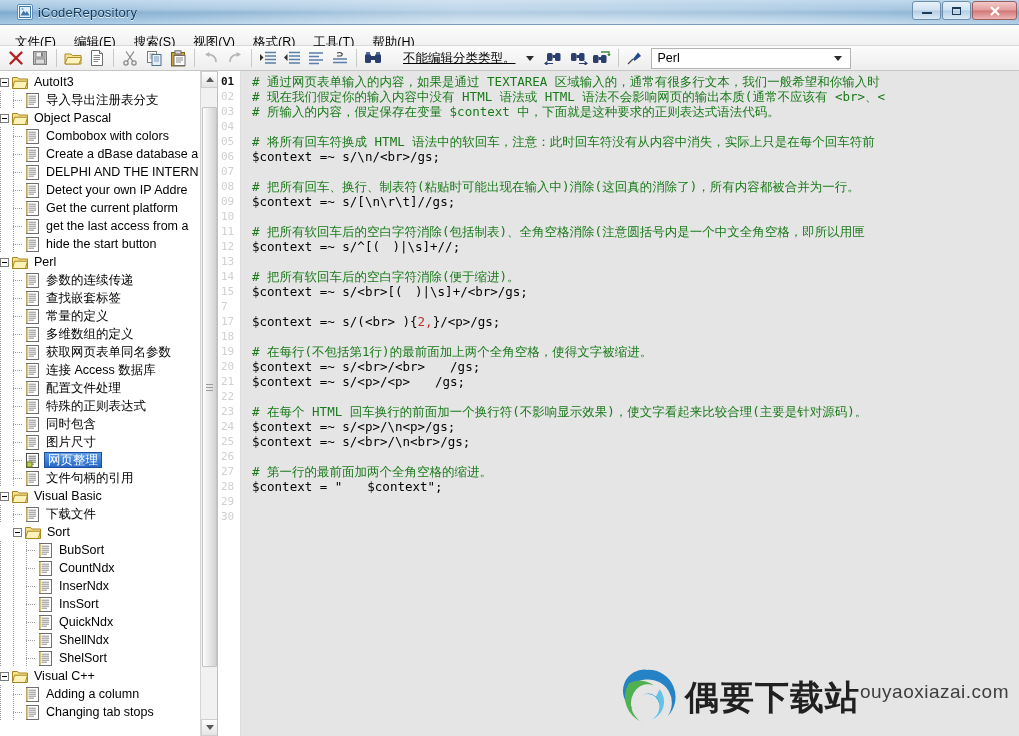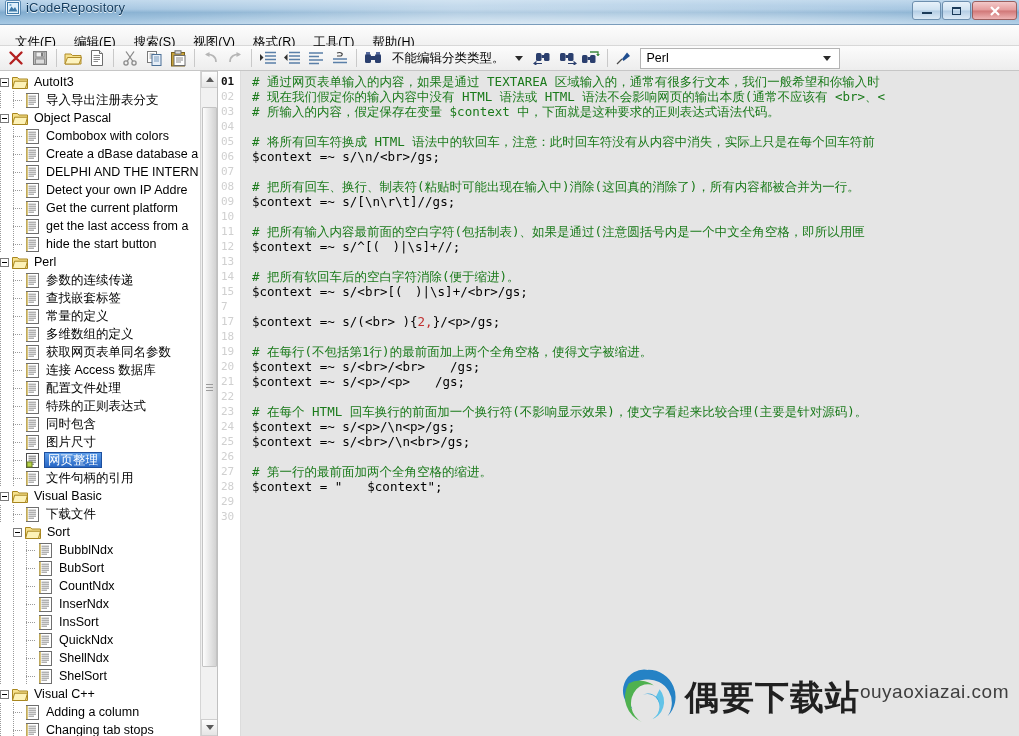--- a/index.html
+++ b/index.html
@@ -17,22 +17,23 @@
     width: 1019px; height: 736px;
     overflow: hidden;
     background: #f0f0f0;
   }
 
   
   .titlebar {
     position: absolute; left: 0; top: 0; width: 1019px; height: 25px;
     background: linear-gradient(to bottom, #b9d4ea 0%, #9cc0de 38%, #79a7cc 52%, #a3c7e3 100%);
     border-bottom: 1px solid #7a9cbb;
-    display: flex; align-items: flex-start;
+    display: flex; align-items: center;
     overflow: hidden;
+    padding-left: 12px;
   }
   .titlebar::before {
     content: ""; position: absolute; left: 0; top: 0; right: 0; bottom: 0;
     background:
       radial-gradient(ellipse at 62% 120%, rgba(255,255,255,.55), rgba(255,255,255,0) 60%),
       linear-gradient(to right, rgba(255,255,255,.05), rgba(255,255,255,.35) 45%, rgba(255,255,255,.05));
     pointer-events: none;
   }
   .app-icon {
     width: 16px; height: 16px; margin-left: 5px; margin-right: 5px;
@@ -95,21 +96,22 @@
     border: 1px solid transparent; border-radius: 2px;
     flex: 0 0 auto;
   }
   .tb-sep { width: 1px; height: 18px; background: #c9c9c9; margin: 0 4px; flex: 0 0 auto; }
 
   .tb-label {
     font-size: 12.5px; color: #000; margin-left: 4px; white-space: nowrap;
   }
   .tb-dropdown {
     display: flex; align-items: center; height: 21px;
-    margin-left: 3px;
+    margin-left: 14px;
+    text-decoration: underline;
   }
   .tb-caret {
     width: 0; height: 0; margin: 0 8px 0 10px;
     border-left: 4px solid transparent; border-right: 4px solid transparent;
     border-top: 5px solid #2a2a2a;
   }
   .lang-combo {
     display: flex; align-items: center; height: 21px; width: 200px;
     border: 1px solid #b4b4b4; background: #ffffff; margin-left: 4px;
   }
@@ -761,33 +763,20 @@
             <div class="node">
               <span class="spacer"></span>
               <span class="expander"></span>
               <span class="folder-ico">
                 <svg width="16" height="13" viewBox="0 0 16 13">
                   <path d="M0.5 1.5 L5.5 1.5 L6.8 3 L15.5 3 L15.5 12.5 L0.5 12.5 Z" fill="#f6e18c" stroke="#a8861f"></path>
                   <path d="M0.5 12.5 L2.6 5.2 L15.5 5.2 L13.4 12.5 Z" fill="#fdf2b8" stroke="#a8861f"></path>
                 </svg>
               </span>
               <span class="node-label">Sort</span>
-            </div>
-            <div class="node">
-              <span class="vline"></span>
-              <span class="vline"></span>
-              <span class="dotstub"></span>
-              <span class="doc-ico">
-                <svg width="13" height="15" viewBox="0 0 13 15">
-                  <rect x="0.5" y="0.5" width="12" height="14" fill="#ffffff" stroke="#6e6e6e"></rect>
-                  <path d="M2.5 3.2 H10 M2.5 5.2 H10 M2.5 7.2 H10 M2.5 9.2 H10 M2.5 11.2 H8" stroke="#8f8f8f"></path>
-                  <path d="M1 1 L1 14" stroke="#d2b85a" stroke-width="1.6"></path>
-                </svg>
-              </span>
-              <span class="node-label">BubblNdx</span>
             </div>
             <div class="node">
               <span class="vline"></span>
               <span class="vline"></span>
               <span class="dotstub"></span>
               <span class="doc-ico">
                 <svg width="13" height="15" viewBox="0 0 13 15">
                   <rect x="0.5" y="0.5" width="12" height="14" fill="#ffffff" stroke="#6e6e6e"></rect>
                   <path d="M2.5 3.2 H10 M2.5 5.2 H10 M2.5 7.2 H10 M2.5 9.2 H10 M2.5 11.2 H8" stroke="#8f8f8f"></path>
                   <path d="M1 1 L1 14" stroke="#d2b85a" stroke-width="1.6"></path>
@@ -960,21 +949,21 @@
           <div class="cl cm"># 通过网页表单输入的内容，如果是通过 TEXTAREA 区域输入的，通常有很多行文本，我们一般希望和你输入时</div>
           <div class="cl cm"># 现在我们假定你的输入内容中没有 HTML 语法或 HTML 语法不会影响网页的输出本质(通常不应该有 &lt;br&gt;、&lt;</div>
           <div class="cl cm"># 所输入的内容，假定保存在变量 $context 中，下面就是这种要求的正则表达式语法代码。</div>
           <div class="cl"></div>
           <div class="cl cm"># 将所有回车符换成 HTML 语法中的软回车，注意：此时回车符没有从内容中消失，实际上只是在每个回车符前</div>
           <div class="cl">$context =~ s/\n/&lt;br&gt;/gs;</div>
           <div class="cl"></div>
           <div class="cl cm"># 把所有回车、换行、制表符(粘贴时可能出现在输入中)消除(这回真的消除了)，所有内容都被合并为一行。</div>
           <div class="cl">$context =~ s/[\n\r\t]//gs;</div>
           <div class="cl"></div>
-          <div class="cl cm"># 把所有输入内容最前面的空白字符(包括制表)、如果是通过(注意圆括号内是一个中文全角空格，即所以用匣</div>
+          <div class="cl cm"># 把所有软回车后的空白字符消除(包括制表)、全角空格消除(注意圆括号内是一个中文全角空格，即所以用匣</div>
           <div class="cl">$context =~ s/^[(　)|\s]+//;</div>
           <div class="cl"></div>
           <div class="cl cm"># 把所有软回车后的空白字符消除(便于缩进)。</div>
           <div class="cl">$context =~ s/&lt;br&gt;[(　)|\s]+/&lt;br&gt;/gs;</div>
           <div class="cl"></div>
           <div class="cl">$context =~ s/(&lt;br&gt; ){<span class="num">2,</span>}/&lt;p&gt;/gs;</div>
           <div class="cl"></div>
           <div class="cl cm"># 在每行(不包括第1行)的最前面加上两个全角空格，使得文字被缩进。</div>
           <div class="cl">$context =~ s/&lt;br&gt;/&lt;br&gt;　　/gs;</div>
           <div class="cl">$context =~ s/&lt;p&gt;/&lt;p&gt;　　/gs;</div>

